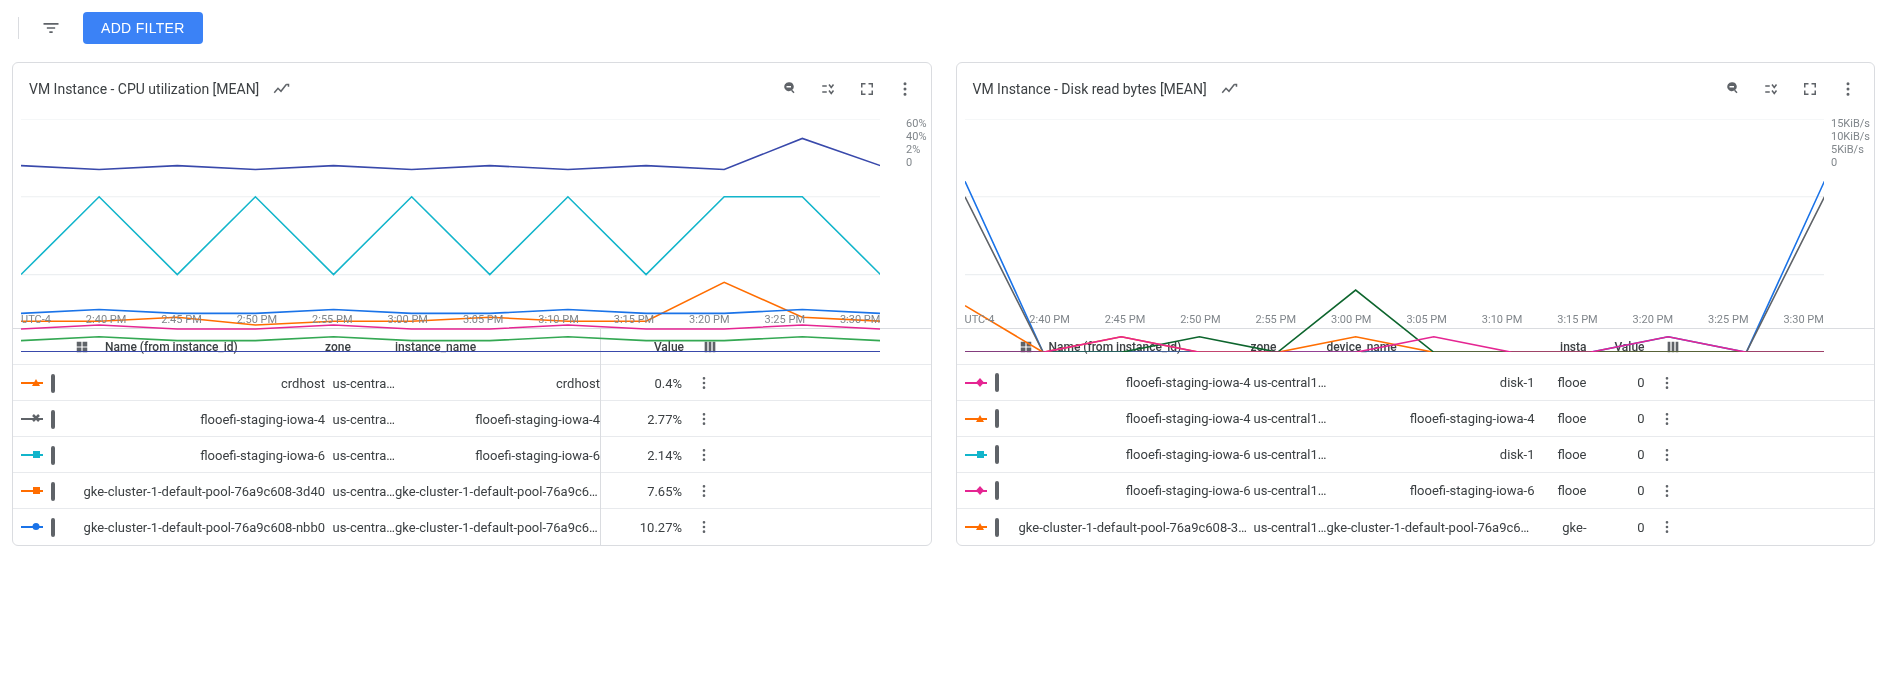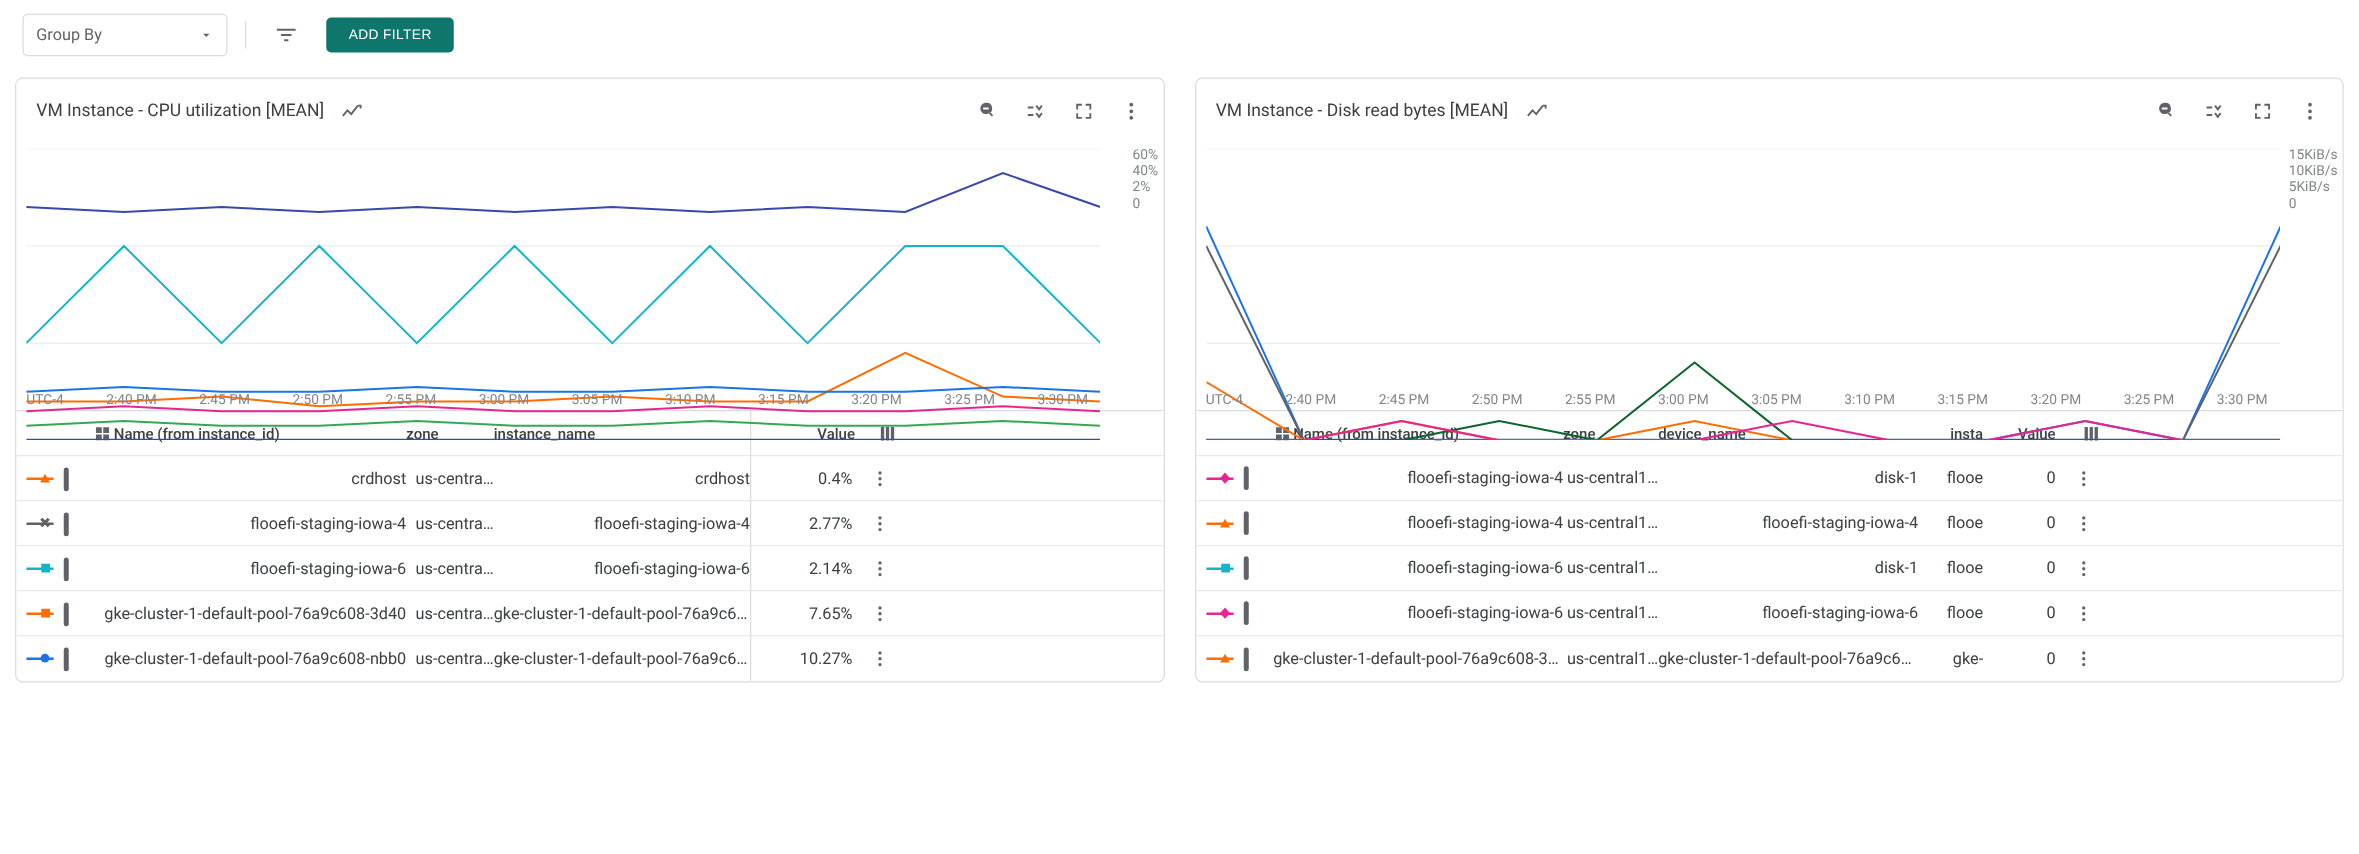--- a/index.html
+++ b/index.html
@@ -18,77 +18,71 @@
   }
   .dropdown {
     display: flex; align-items: center; justify-content: space-between;
     border: 1px solid #dadce0; border-radius: 4px;
     padding: 6px 10px; min-width: 164px; height: 34px;
     cursor: pointer; color: #5f6368;
   }
   .divider { width: 1px; height: 22px; background: #dadce0; }
   .icon-btn { width: 36px; height: 36px; display:flex; align-items:center; justify-content:center; cursor:pointer; border-radius:50%; color:#5f6368; }
   .btn-primary {
-    background: #0f766e; color: #fff; border: none;
+    background: #3b82f6; color: #fff; border: none;
     border-radius: 4px; padding: 8px 18px;
-    font-size: 11px; font-weight: 500; letter-spacing: .3px;
+    font-size: 14px; font-weight: 500; letter-spacing: .3px;
     cursor: pointer; text-transform: uppercase;
   }
   .panels { display: flex; gap: 24px; }
   .panel {
     flex: 1;
     border: 1px solid #dadce0; border-radius: 6px;
     background: #fff; overflow: hidden;
   }
   .panel-header {
     display: flex; align-items: center; justify-content: space-between;
     padding: 10px 10px 8px 16px;
   }
   .panel-title { display: flex; align-items: center; gap: 10px; font-size: 14px; color: #3c4043; font-weight: 400;}
   .panel-actions { display: flex; align-items: center; gap: 6px; }
   .panel-actions .icon-btn { width: 32px; height: 32px; }
   .chart-area { position: relative; height: 215px; padding: 6px 50px 22px 8px; }
   .chart-area svg.plot { position:absolute; left:8px; top:6px; right:50px; bottom:22px; }
   .y-labels { position:absolute; right:4px; top:4px; bottom:22px; display:flex; flex-direction:column; justify-content:flex-start; font-size:11px; color:#80868b; align-items:flex-start; }
-  .x-axis { position:absolute; left:8px; right:60px; bottom:2px; display:flex; justify-content:space-between; font-size:11px; color:#80868b; }
+  .x-axis { position:absolute; left:8px; right:50px; bottom:2px; display:flex; justify-content:space-between; font-size:11px; color:#80868b; }
   .grid-line { stroke:#eceff1; stroke-width:1; }
   .table-wrap { border-top:1px solid #dadce0; }
   .thead, .trow {
     display:grid; align-items:center;
     padding: 0 8px; height: 36px;
     border-bottom: 1px solid #e8eaed;
   }
   .panel-cpu .thead, .panel-cpu .trow { grid-template-columns: 30px 24px 250px 70px 205px 90px 28px; }
   .panel-disk .thead, .panel-disk .trow { grid-template-columns: 30px 24px 232px 76px 208px 52px 66px 28px; }
   .thead { font-size:12px; font-weight:500; color:#3c4043; }
   .trow { font-size:13px; color:#3c4043; }
   .trow:last-child { border-bottom:none; }
   .thead .colsicon { display:flex; justify-content:flex-end; }
   .legend-swatch { width:22px; height:14px; display:flex; align-items:center; }
   .checkbox {
     width:16px; height:16px; border:2px solid #5f6368; border-radius:2px; cursor:pointer;
   }
   .ellipsis { white-space:nowrap; overflow:hidden; text-overflow:ellipsis;text-align:right; }
   .val-right { text-align:right; padding-right:8px; }
   .rowmenu { display:flex; justify-content:center; cursor:pointer; color:#5f6368;}
-  .name-hdr { display:flex; align-items:center; gap:2px; }
+  .name-hdr { display:flex; align-items:center; gap:16px; }
   svg { display:block; }
   .value-col-hdr { border-left:1px solid #dadce0; height:36px; display:flex; align-items:center; justify-content:flex-end; padding-right:6px;}
   .panel-cpu .trow .val-right { border-left:1px solid #dadce0; height:36px; display:flex; align-items:center; justify-content:flex-end; }
 </style>
 </head>
 <body>
 
 <div class="toolbar">
-  <div class="dropdown">
-    <span>Group By</span>
-    <svg width="12" height="12" viewBox="0 0 24 24">
-        <path fill="#5f6368" d="M7 10l5 5 5-5z"></path>
-      </svg>
-  </div>
   <div class="divider"></div>
   <div class="icon-btn">
     <svg width="20" height="20" viewBox="0 0 24 24">
         <path fill="#5f6368" d="M3 6h18v2H3zm4 5h10v2H7zm3 5h4v2h-4z"></path>
       </svg>
   </div>
   <button class="btn-primary">Add Filter</button>
 </div>
 
 <div class="panels">

